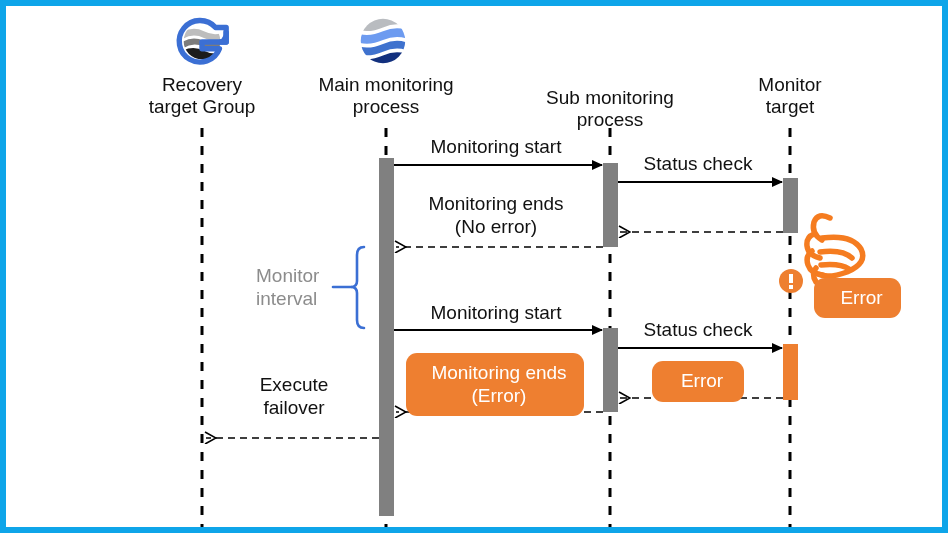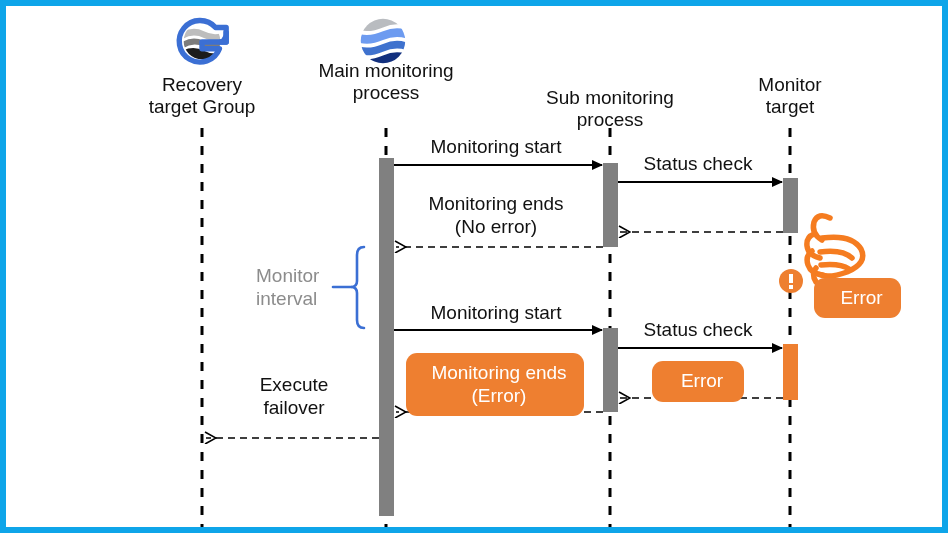--- a/index.html
+++ b/index.html
@@ -165,21 +165,21 @@
       <rect x="0" y="0" width="60" height="60" fill="#ffffff"></rect>
       <path d="M0,4 L60,4 L60,17 Q46,9 30,16 Q14,23 0,17 Z" fill="#b9bcc0"></path>
       <path d="M0,21 Q14,27 30,20 Q46,13 60,21 L60,30 Q46,22 30,29 Q14,36 0,30 Z" fill="#6d9bf0"></path>
       <path d="M0,34 Q14,40 30,33 Q46,26 60,34 L60,42 Q46,34 30,41 Q14,48 0,42 Z" fill="#3f72ce"></path>
       <path d="M0,46 Q14,52 30,45 Q46,38 60,46 L60,60 L0,60 Z" fill="#12307e"></path>
     </g>
   </svg>
 
   <div class="participant" style="left:96px; top:68px; width:200px;">Recovery
 target Group</div>
-  <div class="participant" style="left:275px; top:54px; width:210px;">Main monitoring
+  <div class="participant" style="left:275px; top:68px; width:210px;">Main monitoring
 process</div>
   <div class="participant" style="left:504px; top:81px; width:200px;">Sub monitoring
 process</div>
   <div class="participant" style="left:704px; top:68px; width:160px;">Monitor
 target</div>
 
   <div class="msg-label" style="left:390px; top:130px; width:200px;">Monitoring start</div>
 
   <div class="msg-label" style="left:612px; top:147px; width:160px;">Status check</div>
 

